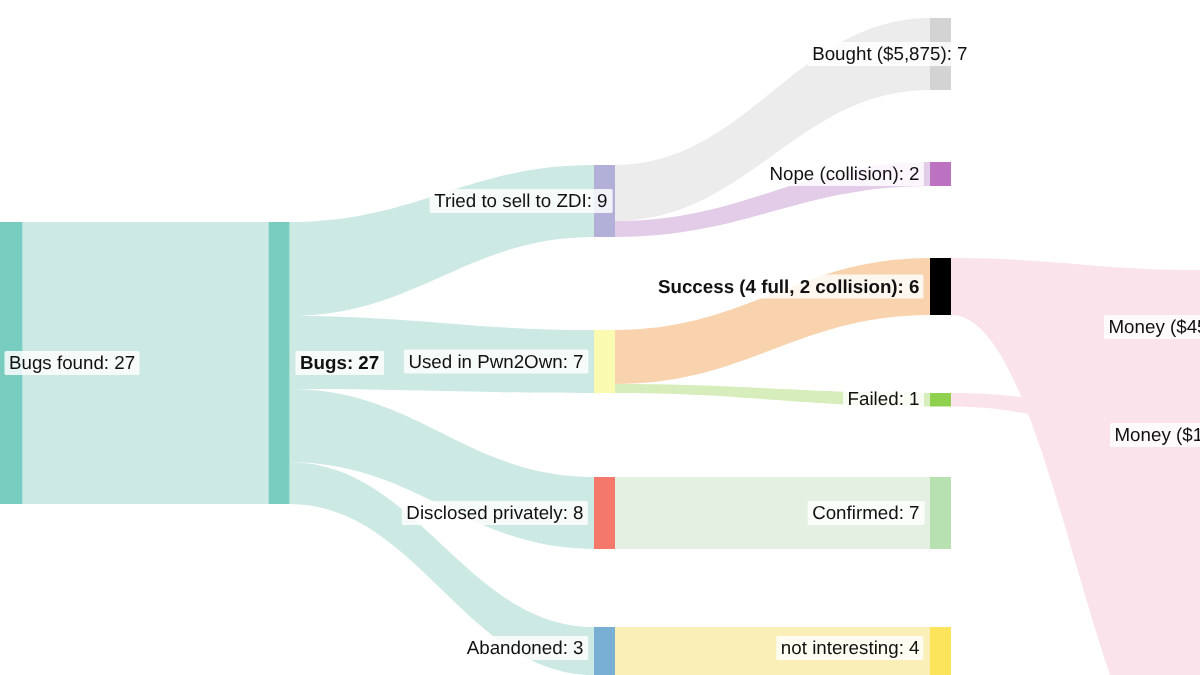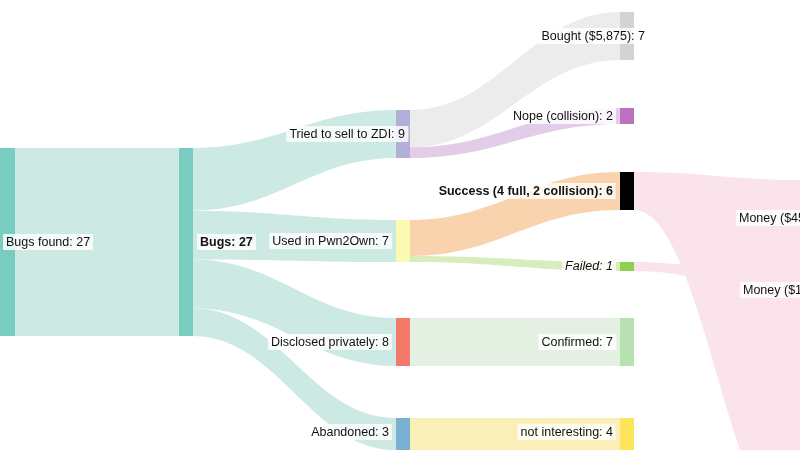--- a/index.html
+++ b/index.html
@@ -61,19 +61,19 @@
   <div id="labels-layer">
       <div class="node-label lbl-right" style="left: 3px; top: 242px;">Bugs found: 27</div>
       <div class="node-label lbl-right" style="left: 197px; top: 242px; font-weight: bold;">Bugs: 27</div>
       <div class="node-label lbl-left" style="left: 408px; top: 134px;">Tried to sell to ZDI: 9</div>
       <div class="node-label lbl-left" style="left: 392px; top: 241px;">Used in Pwn2Own: 7</div>
       <div class="node-label lbl-left" style="left: 392px; top: 342px;">Disclosed privately: 8</div>
       <div class="node-label lbl-left" style="left: 392px; top: 432px;">Abandoned: 3</div>
       <div class="node-label lbl-left" style="left: 612px; top: 36px; margin-left: 36px;">Bought ($5,875): 7</div>
       <div class="node-label lbl-left" style="left: 616px; top: 116px;">Nope (collision): 2</div>
       <div class="node-label lbl-left" style="left: 616px; top: 191px; font-weight: bold;">Success (4 full, 2 collision): 6</div>
-      <div class="node-label lbl-left" style="left: 616px; top: 266px; font-style: italic;">Failed: 1</div>
+      <div class="node-label lbl-left" style="left: 616px; top: 266px;">Failed: 1</div>
       <div class="node-label lbl-left" style="left: 616px; top: 342px; text-align: center;">Confirmed: 7</div>
       <div class="node-label lbl-left" style="left: 616px; top: 432px;">not interesting: 4</div>
       <div class="node-label lbl-right" style="left: 736px; top: 218px;">Money ($45k</div>
       <div class="node-label lbl-right" style="left: 740px; top: 290px;">Money ($1k</div>
     </div>
 </div>
 
 </body></html>

